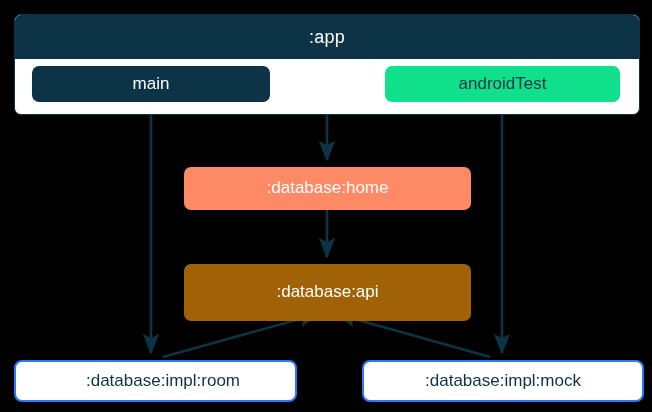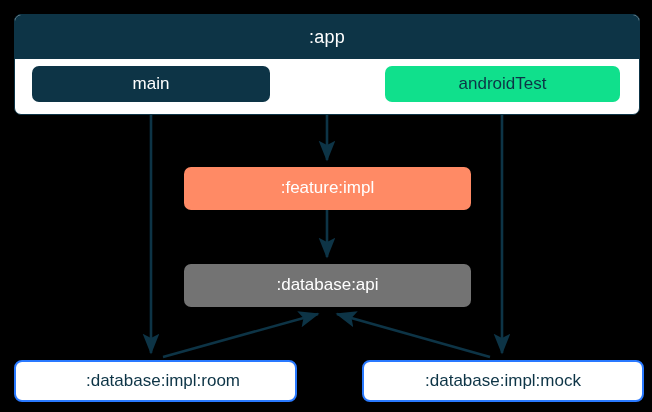--- a/index.html
+++ b/index.html
@@ -106,22 +106,22 @@
     border-radius: 7px;
   }
   #node-feature-home .node-label {
     color: #ffffff;
     font-size: 17px;
   }
   #node-database-api {
     left: 184px;
     top: 264px;
     width: 287px;
-    height: 43px;
-    background: #737373;
+    height: 57px;
+    background: #a16207;
     border-radius: 7px;
   }
   #node-database-api .node-label {
     color: #ffffff;
     font-size: 17px;
   }
   #node-database-impl-room {
     left: 14px;
     top: 360px;
     width: 283px;
@@ -194,21 +194,21 @@
 
   <div class="node" id="node-main">
     <span class="node-label">main</span>
   </div>
 
   <div class="node" id="node-androidtest">
     <span class="node-label">androidTest</span>
   </div>
 
   <div class="node" id="node-feature-home">
-    <span class="node-label">:feature:impl</span>
+    <span class="node-label">:database:home</span>
   </div>
 
   <div class="node" id="node-database-api">
     <span class="node-label">:database:api</span>
   </div>
 
   <div class="node" id="node-database-impl-room">
     <span class="node-label">:database:impl:room</span>
   </div>
 

